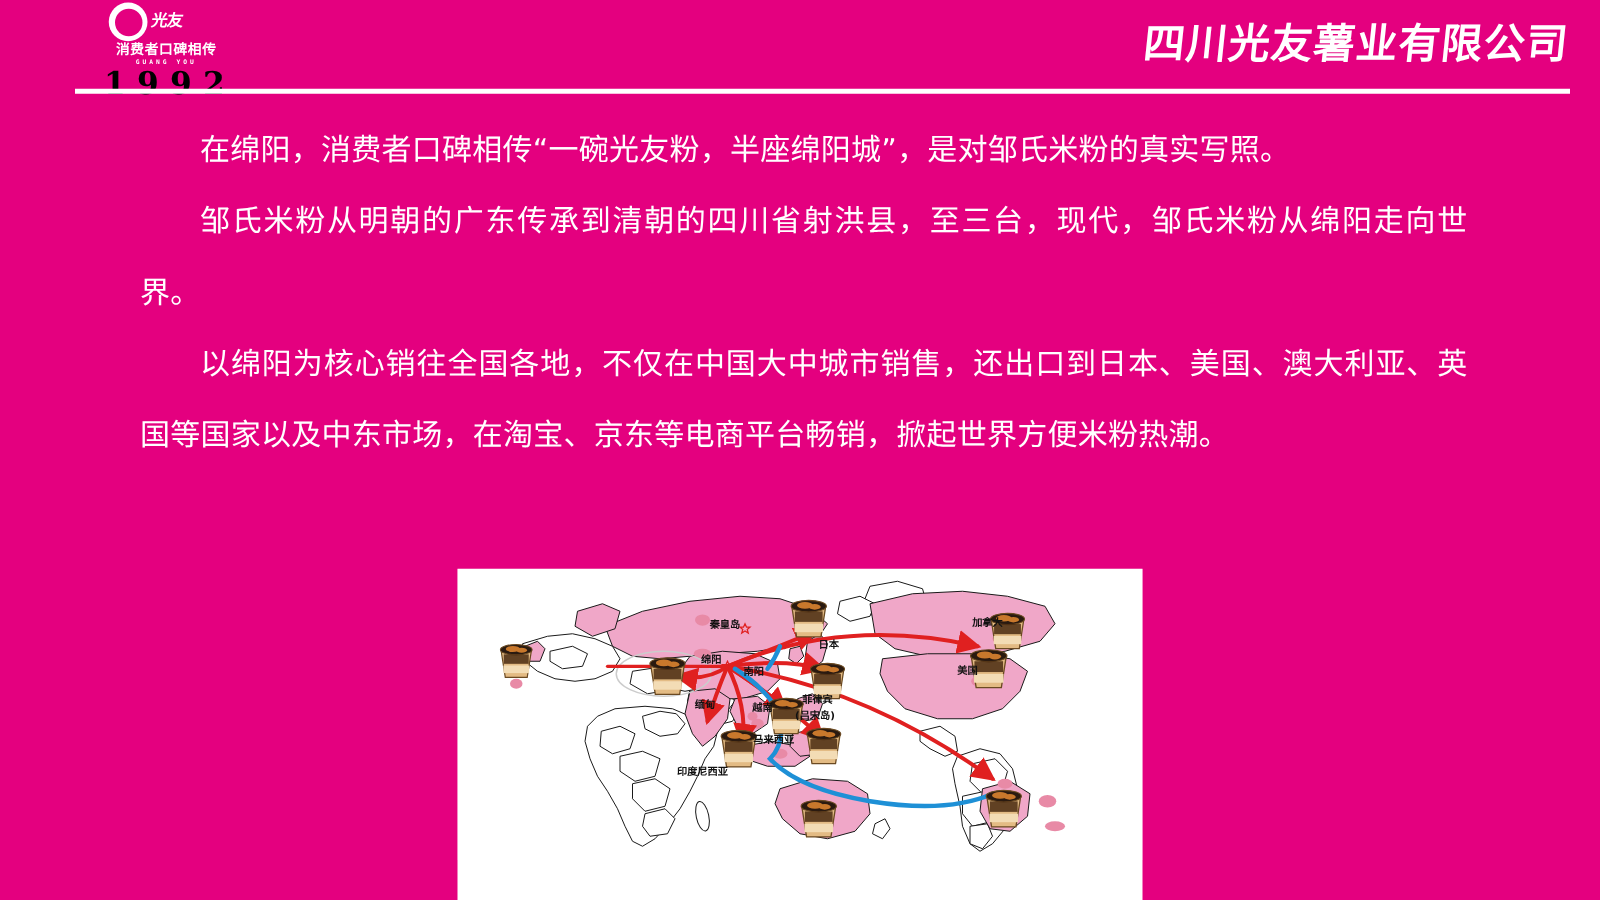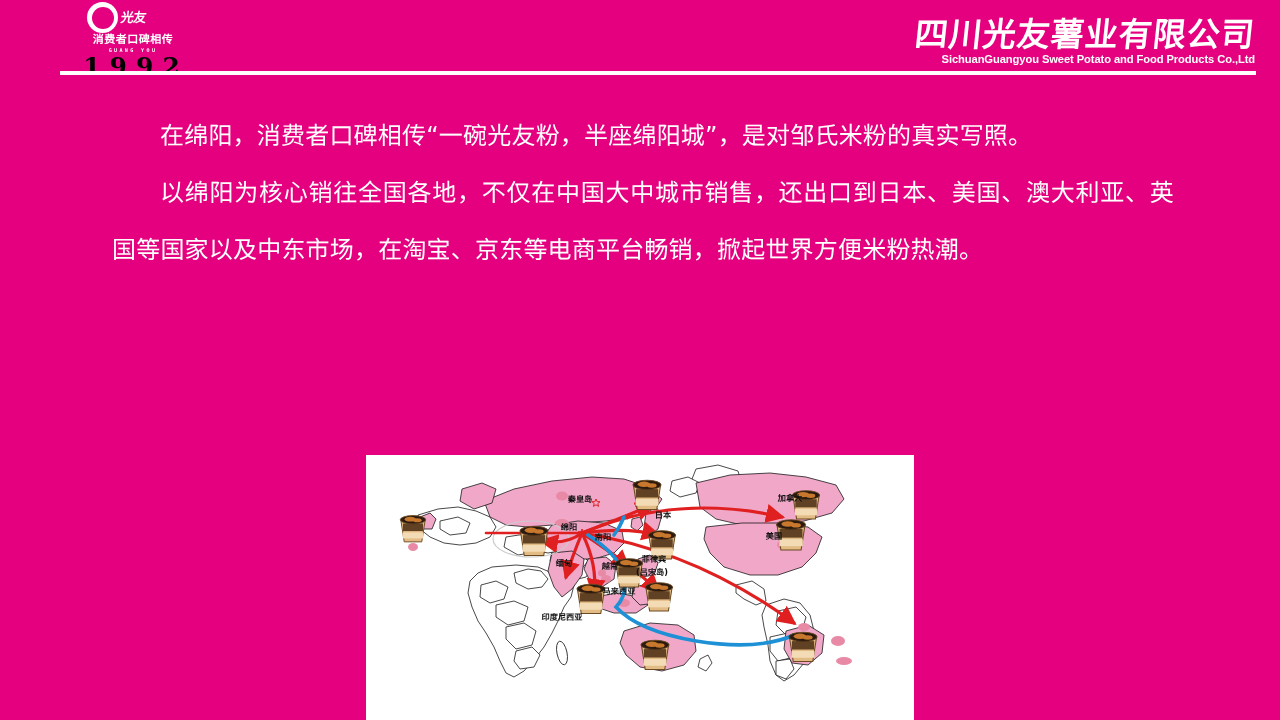--- a/index.html
+++ b/index.html
@@ -162,21 +162,21 @@
     top: 71px;
     width: 1196px;
     height: 4px;
     background: #ffffff;
   }
 
   
   .body-copy {
     position: absolute;
     left: 112px;
-    top: 108px;
+    top: 92px;
     width: 1062px;
   }
   .para {
     font-size: 24px;
     line-height: 57px;
     color: #ffffff;
     text-indent: 2em;
     font-family: "DejaVu Sans", "Liberation Sans", sans-serif;
     letter-spacing: 0.2px;
     text-align: justify;
@@ -221,28 +221,28 @@
       </span>
       <span class="logo-wordmark">光友</span>
     </div>
     <div class="logo-tag-cn">消费者口碑相传</div>
     <div class="logo-tag-en">GUANG YOU</div>
     <div class="logo-year">1992</div>
   </div>
 
   <div class="company-block">
     <div class="company-cn">四川光友薯业有限公司</div>
-    <div class="company-en">SichuanGuangyou Sweet Potato and Food Products Co.,Ltd</div>
   </div>
 
   <div class="header-rule"></div>
 </div>
 
 <div class="body-copy">
   <p class="para p1">在绵阳，消费者口碑相传“一碗光友粉，半座绵阳城”，是对邹氏米粉的真实写照。</p>
+  <p class="para p2">邹氏米粉从明朝的广东传承到清朝的四川省射洪县，至三台，现代，邹氏米粉从绵阳走向世界。</p>
   <p class="para p3">以绵阳为核心销往全国各地，不仅在中国大中城市销售，还出口到日本、美国、澳大利亚、英国等国家以及中东市场，在淘宝、京东等电商平台畅销，掀起世界方便米粉热潮。</p>
 </div>
 
 <div class="map-figure">
   <svg class="map-svg" viewBox="0 0 548 233" xmlns="http://www.w3.org/2000/svg">
     <defs>
       <marker id="arrowRed" markerWidth="7" markerHeight="7" refX="5" refY="3" orient="auto" markerUnits="strokeWidth">
         <path d="M0,0 L6,3 L0,6 z" fill="#e02020"></path>
       </marker>
       <marker id="arrowBlue" markerWidth="7" markerHeight="7" refX="5" refY="3" orient="auto" markerUnits="strokeWidth">

